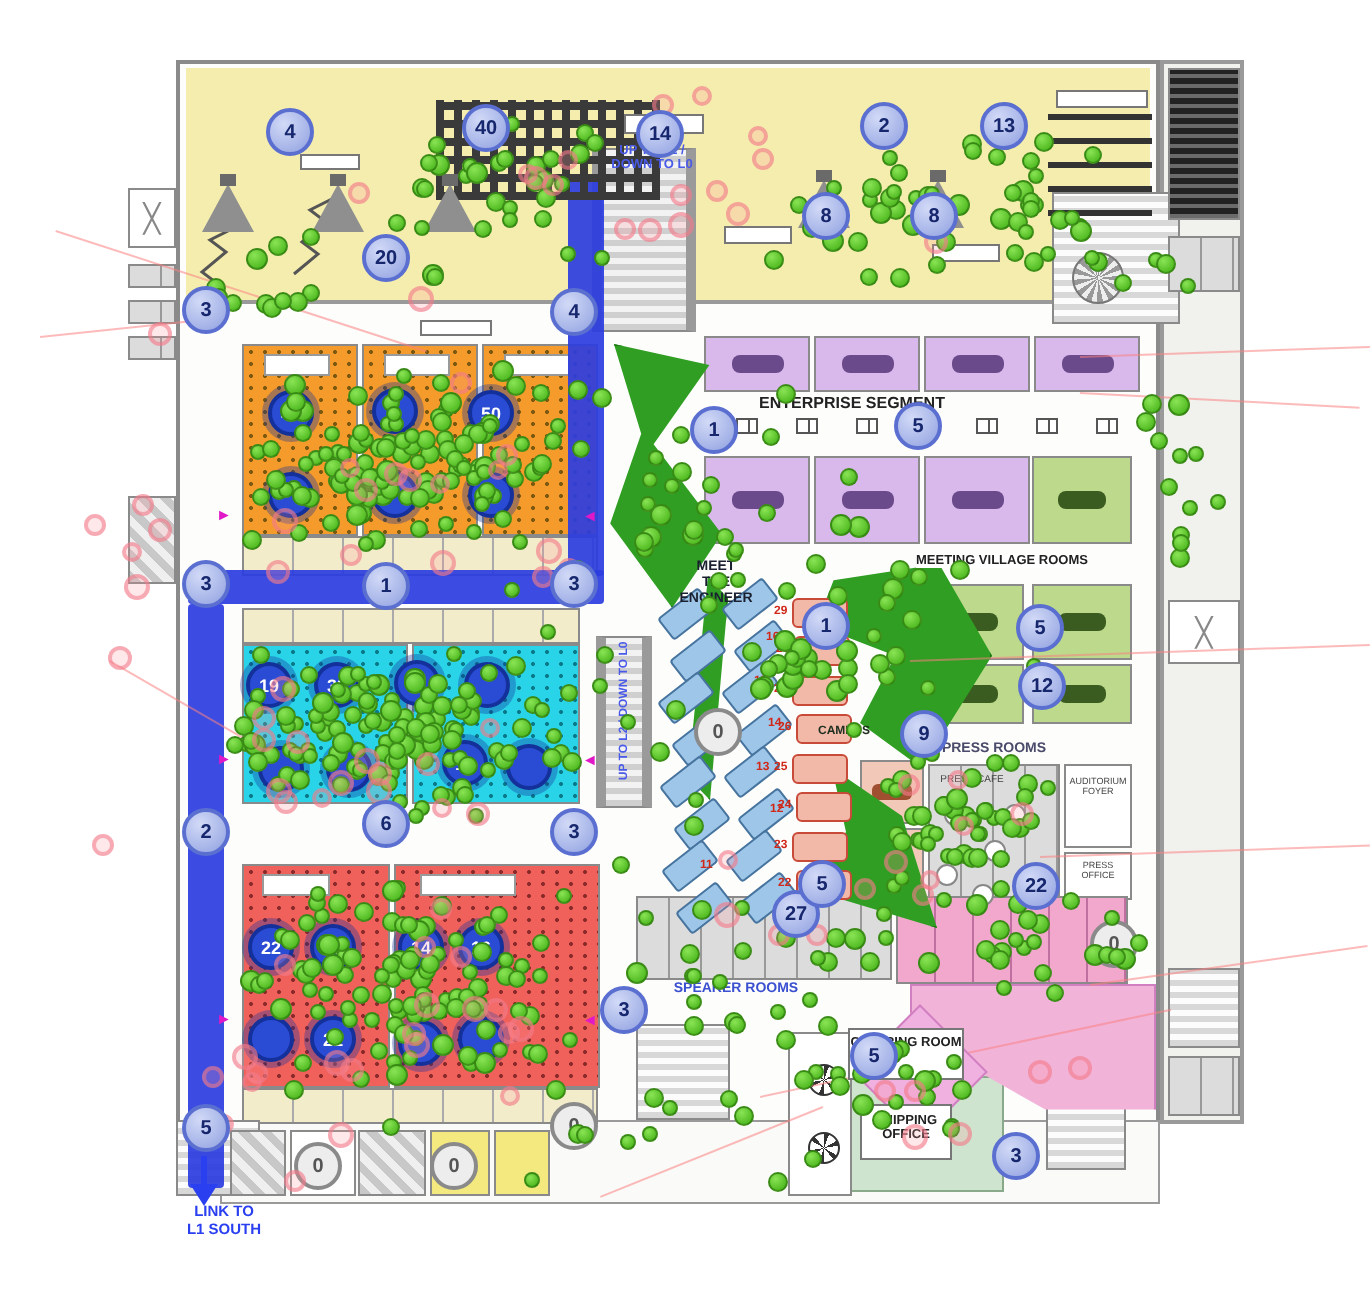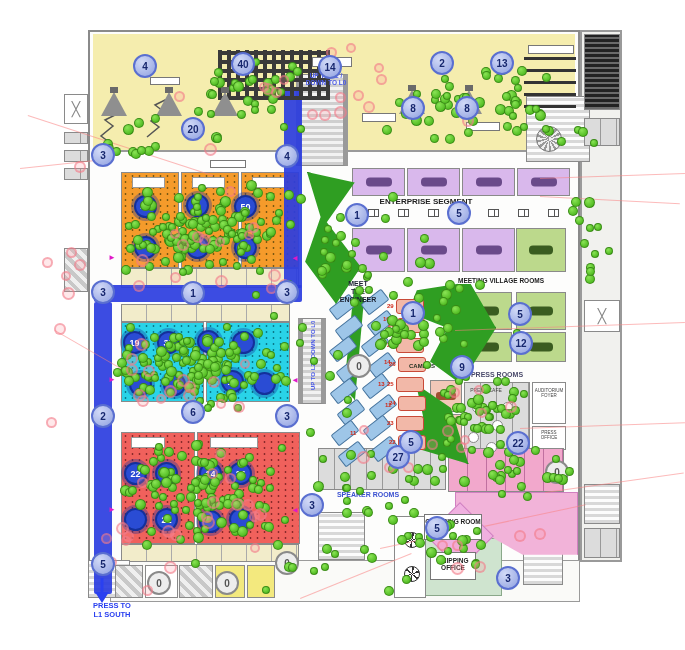--- a/index.html
+++ b/index.html
@@ -113,21 +113,21 @@
   <div class="lbl" style="left:533px;top:388px;width:32px;font-size:4.5px;color:#444;">AUDITORIUM FOYER</div>
   <div class="lbl" style="left:533px;top:430px;width:32px;font-size:4.5px;color:#444;">PRESS OFFICE</div>
   <div class="lbl" style="left:330px;top:491px;width:76px;font-size:7px;font-weight:bold;color:#3a50d0;">SPEAKER ROOMS</div>
   <div class="lbl" style="left:337px;top:280px;width:42px;font-size:7px;font-weight:bold;color:#1a2030;">MEET
 THE
 ENGINEER</div>
   <div class="lbl" style="left:405px;top:363px;width:34px;font-size:6px;font-weight:bold;color:#203020;">CAMPUS</div>
   <div class="lbl lbox" style="left:424px;top:514px;width:58px;height:26px;font-size:6.5px;font-weight:bold;padding-top:3px;z-index:36;">CATERING ROOM</div>
   <div class="lbl lbox" style="left:430px;top:552px;width:46px;height:28px;font-size:6.5px;font-weight:bold;padding-top:4px;z-index:36;">SHIPPING
 OFFICE</div>
-  <div class="lbl" style="left:80px;top:602px;width:64px;font-size:7.5px;font-weight:bold;color:#2a40f0;">PRESS TO
+  <div class="lbl" style="left:80px;top:602px;width:64px;font-size:7.5px;font-weight:bold;color:#2a40f0;">LINK TO
 L1 SOUTH</div>
   <div class="lbl" style="left:300px;top:72px;width:52px;font-size:6.5px;font-weight:bold;color:#4a5ae8;z-index:24;">UP TO L2 /
 DOWN TO L0</div>
   <div class="lbl" style="left:258px;top:352px;width:110px;font-size:6px;font-weight:bold;color:#4a5ae8;transform:rotate(-90deg);z-index:24;">UP TO L2 / DOWN TO L0</div>
 
   <svg style="left:94px;top:578px;z-index:53;" width="16" height="26">
     <line x1="8" y1="0" x2="8" y2="16" stroke="#2a40f0" stroke-width="3"></line>
     <polygon points="1,14 15,14 8,25" fill="#2a40f0"></polygon>
   </svg>
 <div class="room orange" style="left: 121px; top: 172px; width: 58px; height: 96px;"></div>

